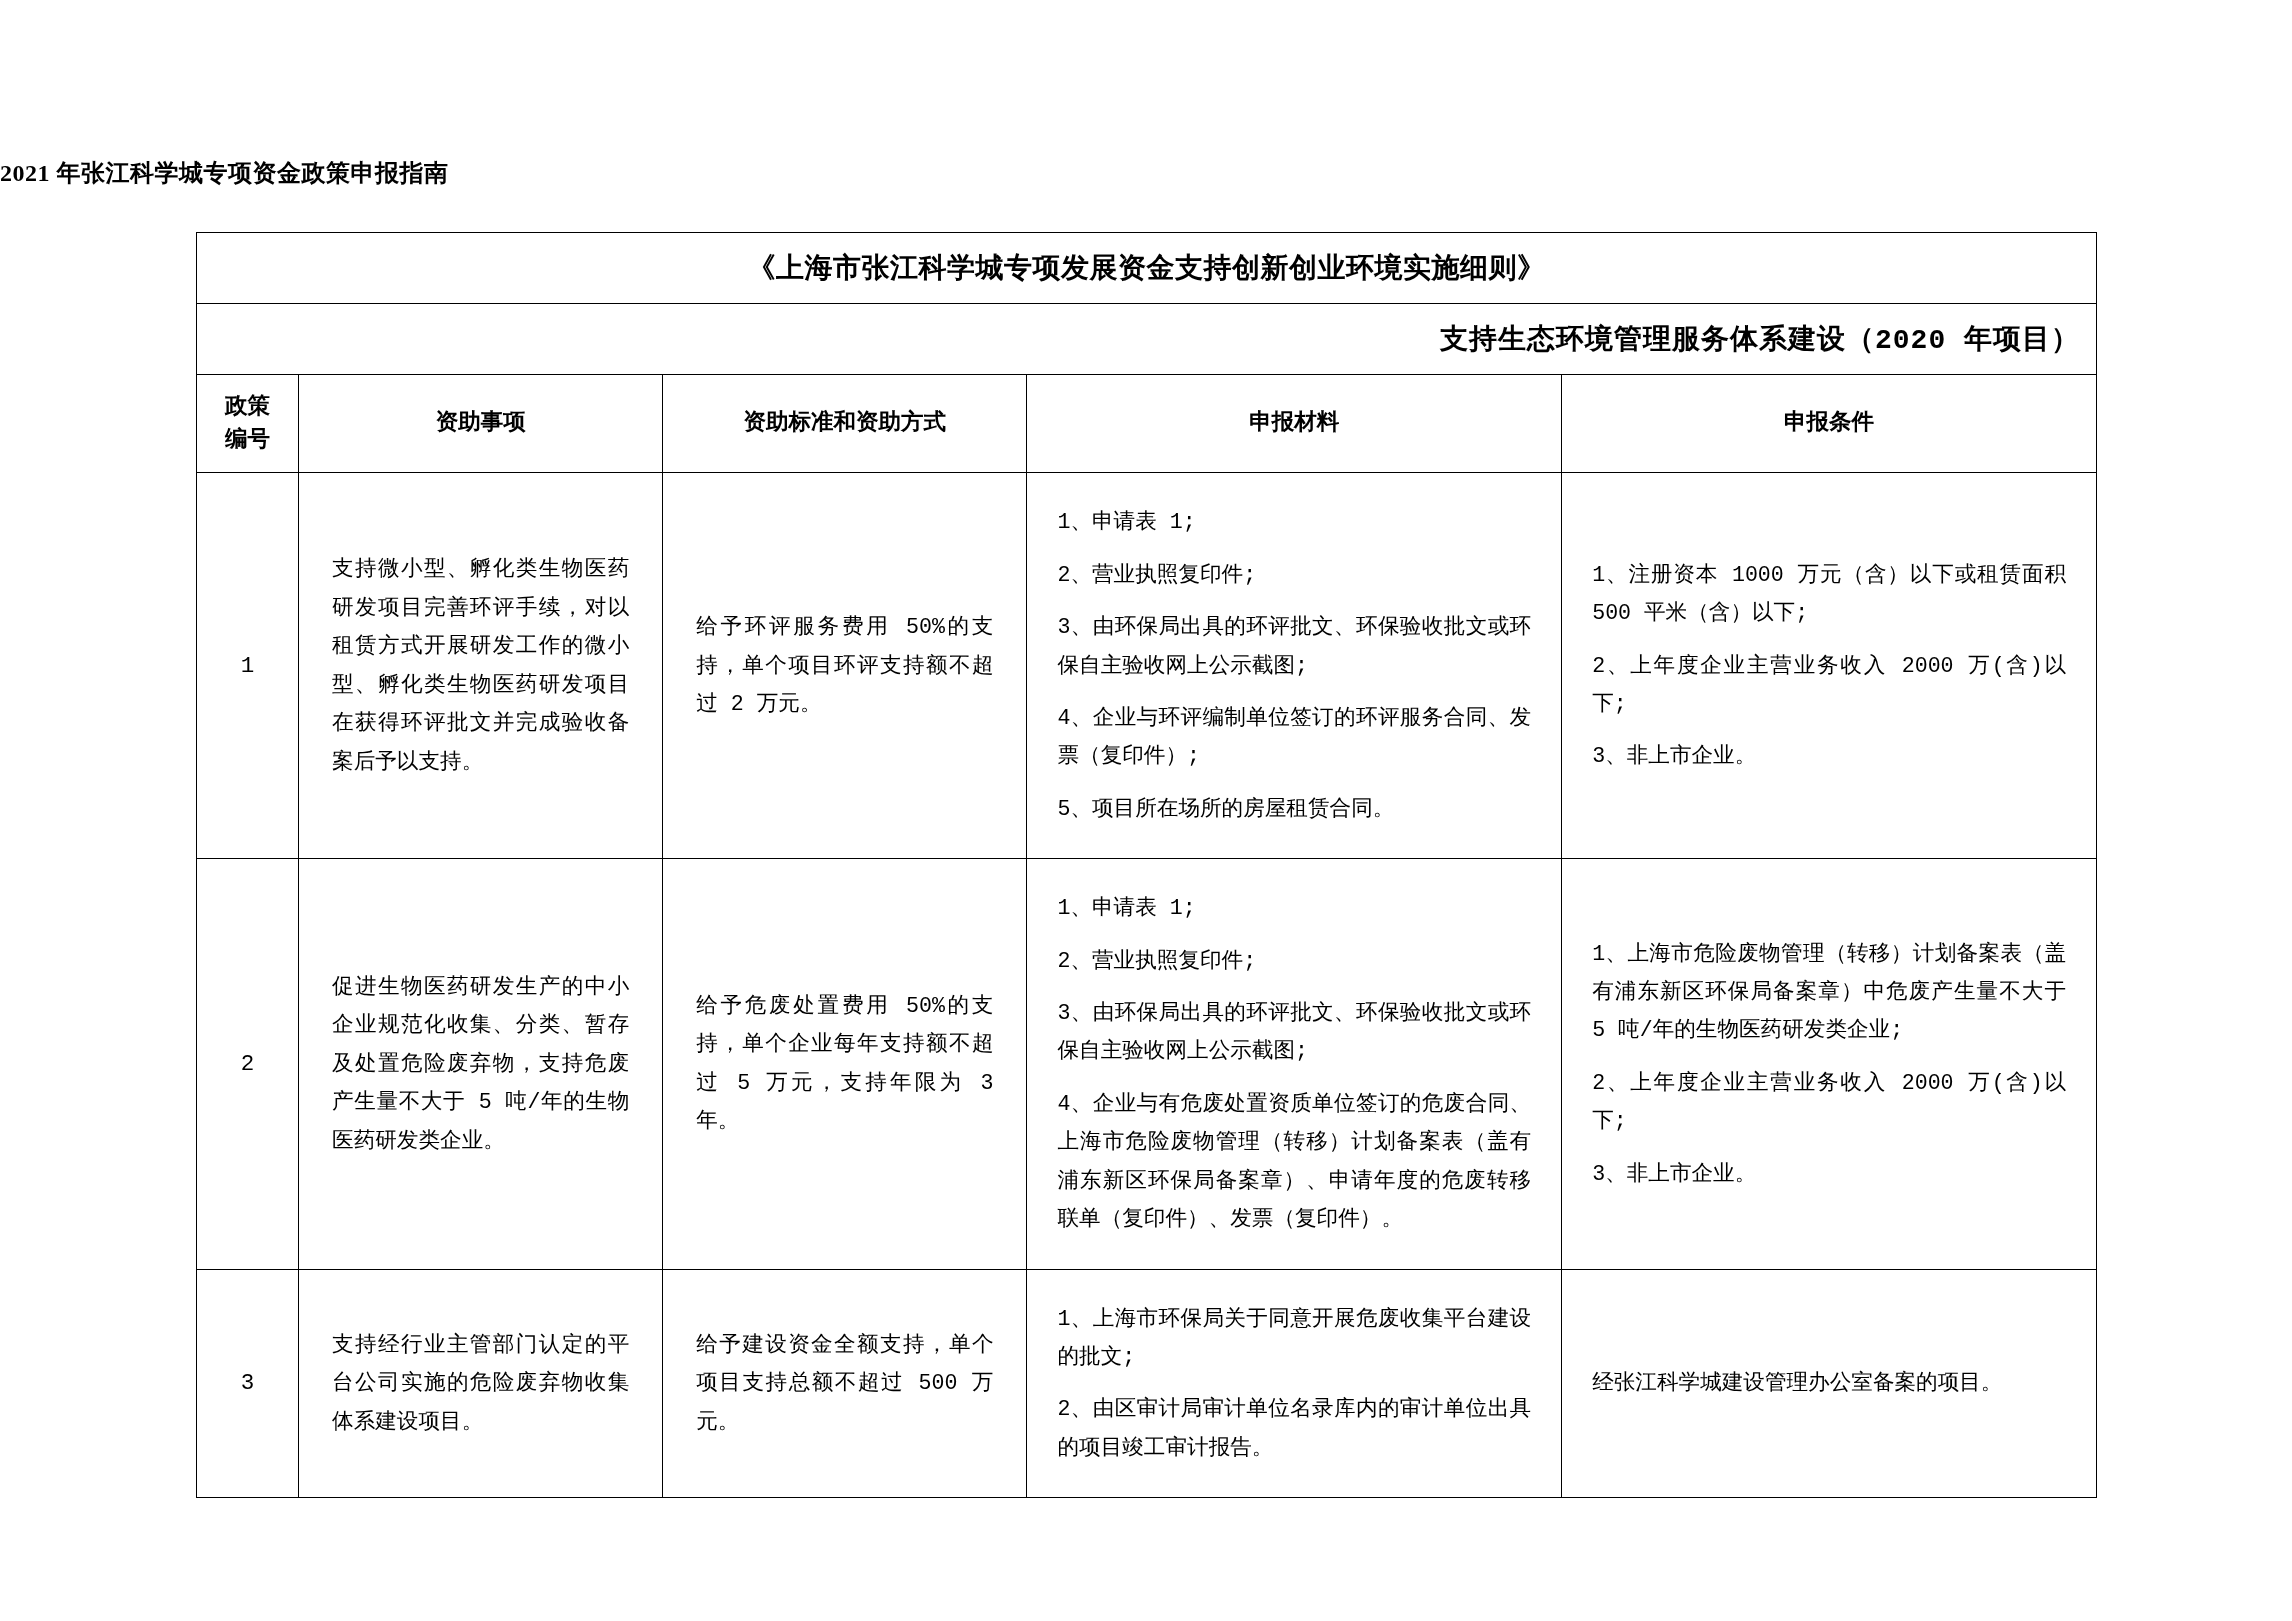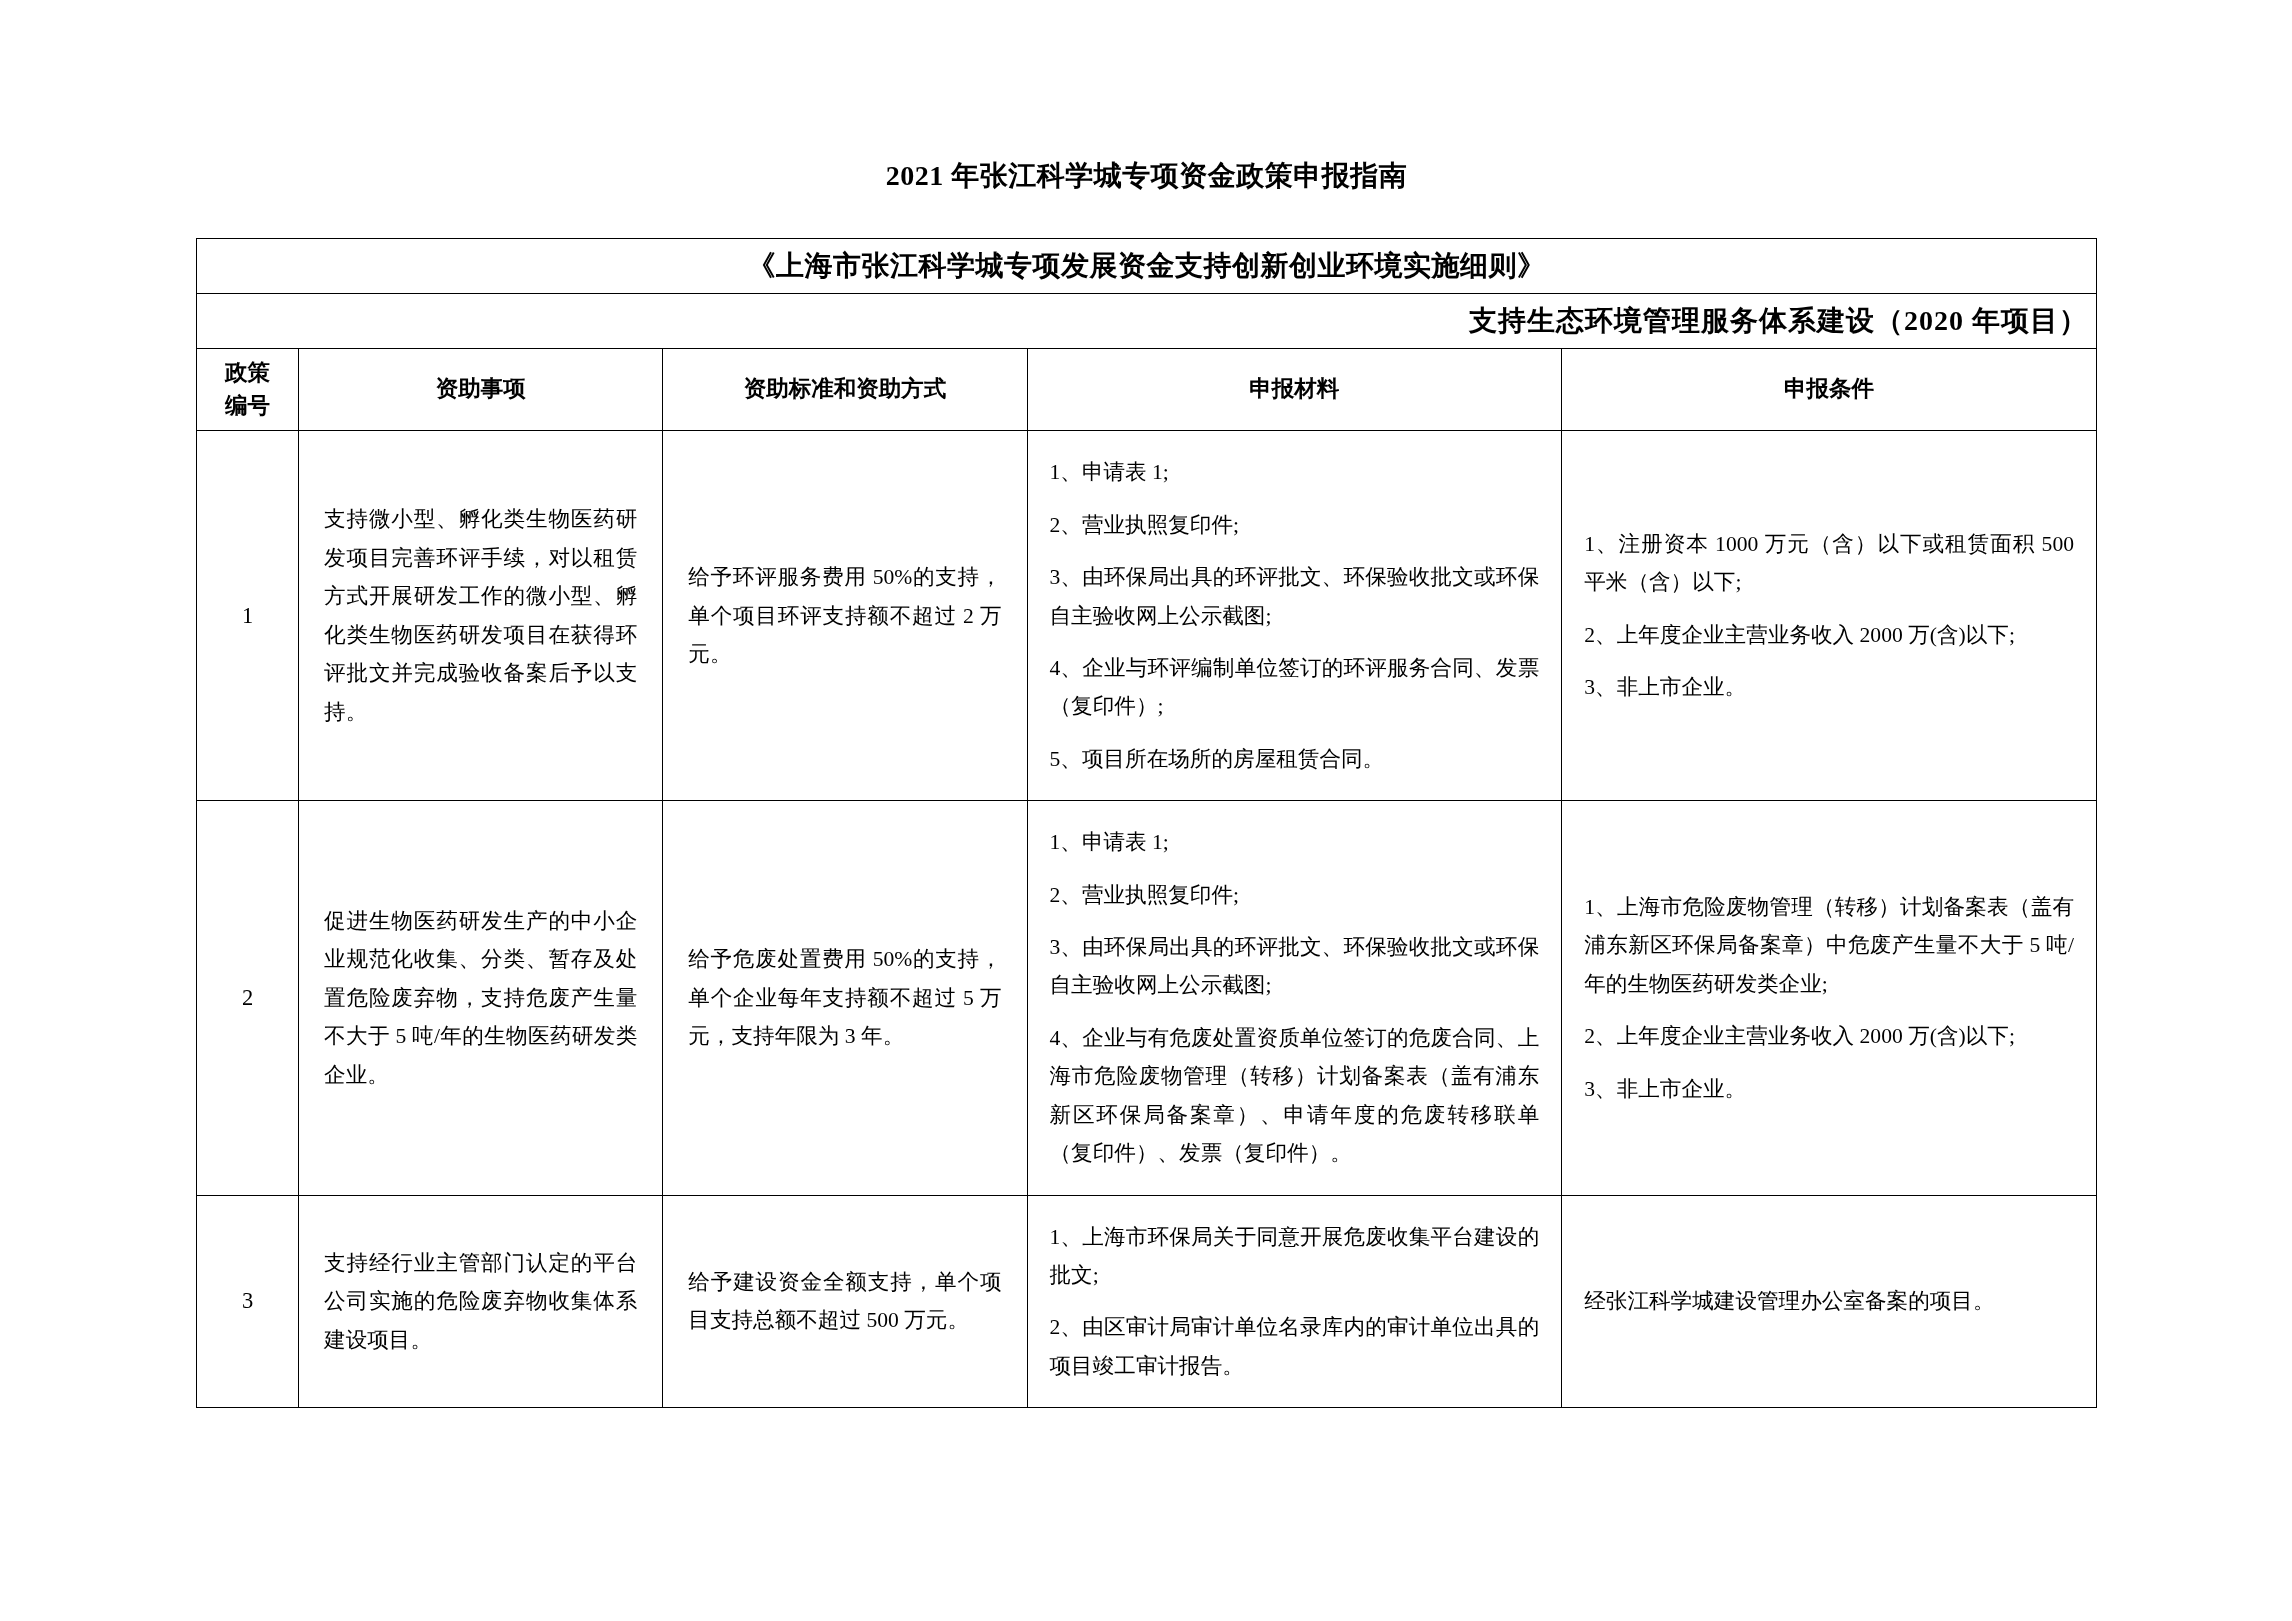--- a/index.html
+++ b/index.html
@@ -16,38 +16,38 @@
     overflow: hidden;
   }
   .page {
     width: 2293px;
     height: 1621px;
     box-sizing: border-box;
     padding: 0;
     position: relative;
   }
   .doc-title {
-    text-align: center;
-    font-size: 28px;
+    font-size: 24px;
     font-weight: bold;
     letter-spacing: 0.5px;
     margin-top: 157px;
     margin-bottom: 43px;
     font-family: "Liberation Serif", "DejaVu Serif", serif;
   }
   table.main {
     border-collapse: collapse;
     width: 1901px;
     margin: 0 auto;
     table-layout: fixed;
   }
   table.main td, table.main th {
     border: 1.5px solid #000000;
     vertical-align: middle;
-    padding: 8px;
+    padding: 16px;
+    font-family: Liberation Mono, monospace;
   }
   .banner1 {
     text-align: center;
     font-size: 28px;
     font-weight: bold;
     padding: 17.6px 0 16.7px 0;
     letter-spacing: 0.5px;
   }
   .banner2 {
     text-align: right;

